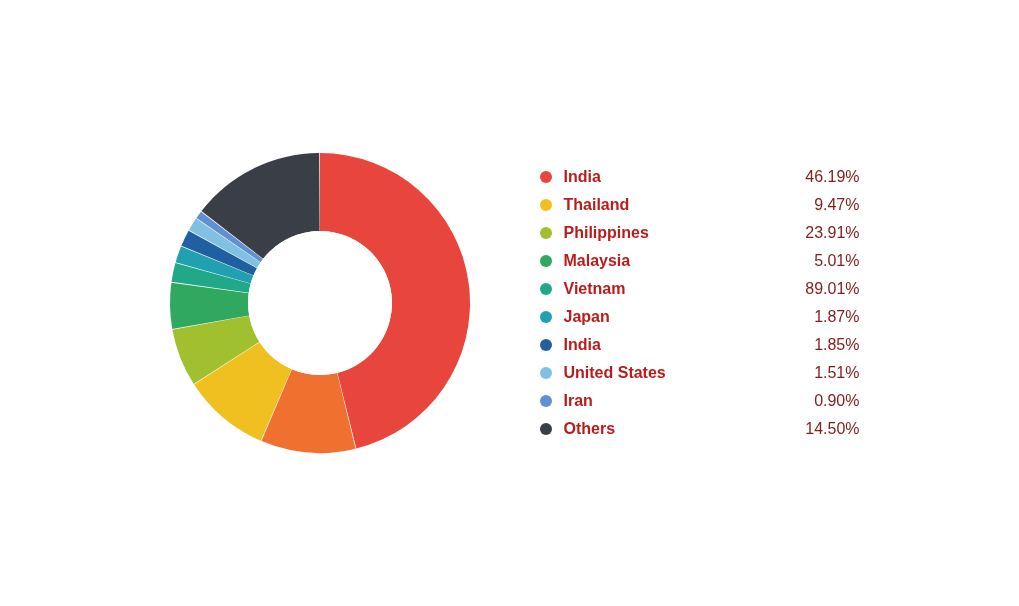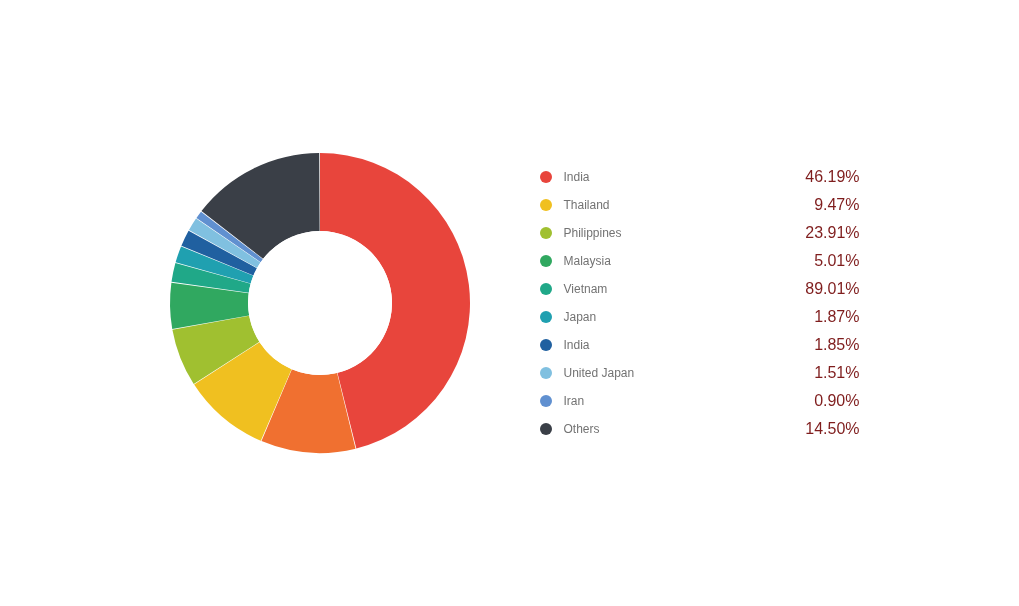--- a/index.html
+++ b/index.html
@@ -43,23 +43,23 @@
       gap: 12px;
     }
     .legend-dot {
       width: 12px;
       height: 12px;
       border-radius: 50%;
       flex-shrink: 0;
     }
     .legend-label {
       flex: 1;
-      font-size: 12px;
-      color: #737373;
-      font-weight: 400;
+      font-size: 16px;
+      color: #b91c1c;
+      font-weight: 700;
     }
     .legend-value {
       font-size: 16px;
       color: #7f1d1d;
       font-weight: 400;
       min-width: 70px;
       text-align: right;
     }
   </style>
 </head>
@@ -113,21 +113,21 @@
         <span class="legend-label">Japan</span>
         <span class="legend-value">1.87%</span>
       </div>
       <div class="legend-item">
         <div class="legend-dot" style="background-color: rgb(32, 96, 160);"></div>
         <span class="legend-label">India</span>
         <span class="legend-value">1.85%</span>
       </div>
       <div class="legend-item">
         <div class="legend-dot" style="background-color: rgb(128, 192, 224);"></div>
-        <span class="legend-label">United Japan</span>
+        <span class="legend-label">United States</span>
         <span class="legend-value">1.51%</span>
       </div>
       <div class="legend-item">
         <div class="legend-dot" style="background-color: rgb(96, 144, 208);"></div>
         <span class="legend-label">Iran</span>
         <span class="legend-value">0.90%</span>
       </div>
       <div class="legend-item">
         <div class="legend-dot" style="background-color: rgb(58, 63, 71);"></div>
         <span class="legend-label">Others</span>

